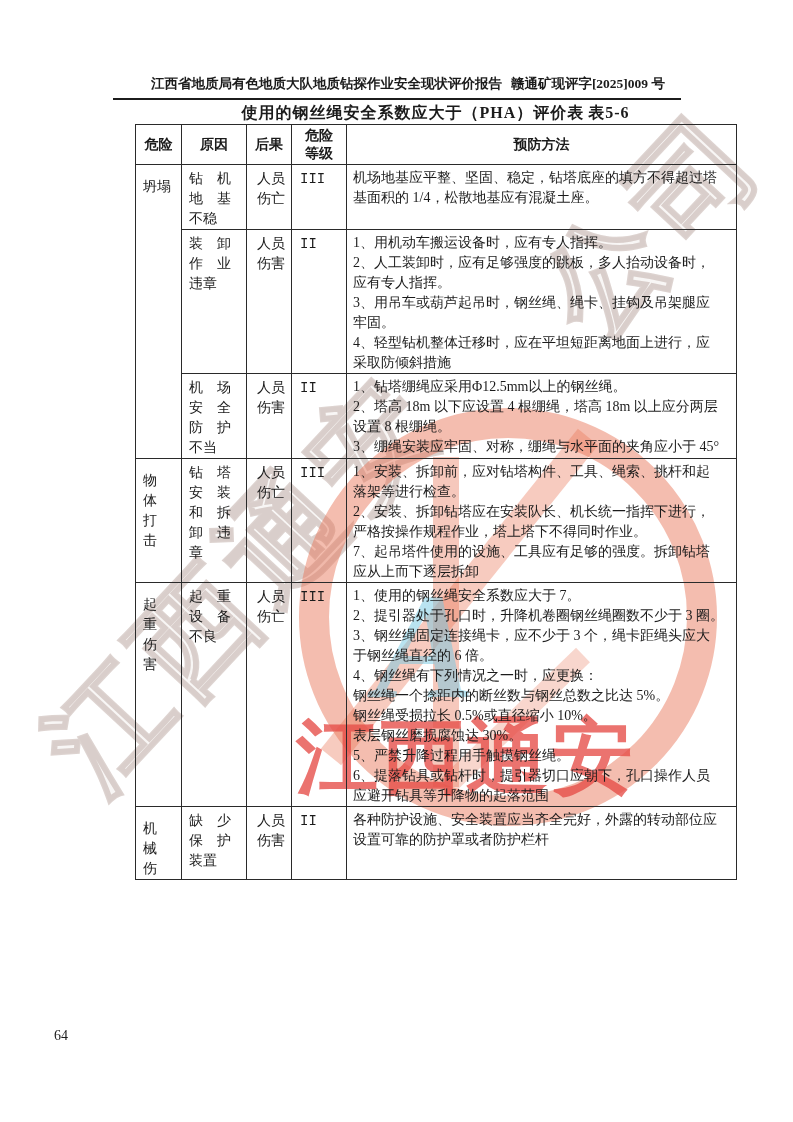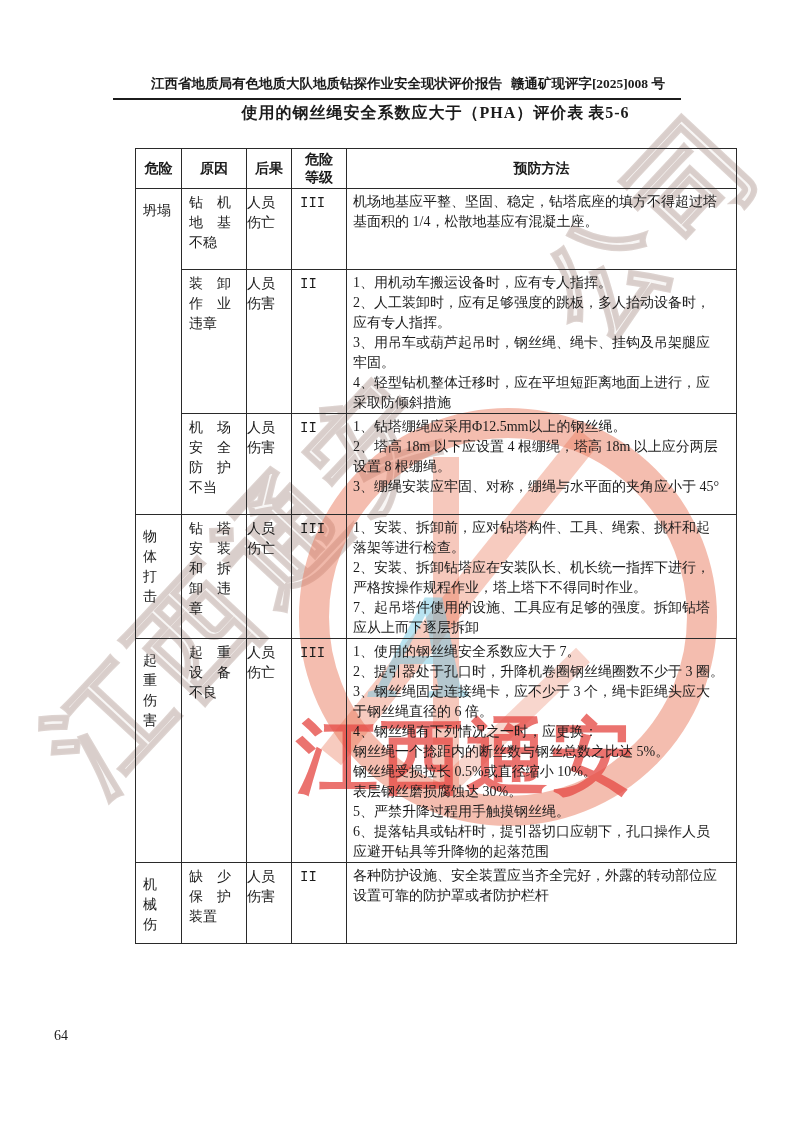--- a/index.html
+++ b/index.html
@@ -19,39 +19,39 @@
   .doc-header .hl { padding-left:38px; }
   .doc-header .hr { padding-right:16px; }
   
   .doc-title {
     position:absolute; top:103px; left:135px; width:601px; text-align:center;
     font-size:16px; font-weight:bold; z-index:2; letter-spacing:1px;
   }
   .doc-title .tno { margin-left:4px; }
   
   table.pha {
-    position:absolute; left:135px; top:148px; width:601px;
+    position:absolute; left:135px; top:124px; width:601px;
     border-collapse:collapse; table-layout:fixed; z-index:2;
     background:transparent;
   }
   table.pha th, table.pha td {
     border:1px solid #2a2a2a; vertical-align:top;
     font-size:14px; line-height:20px; white-space:pre-line;
     background:transparent;
   }
   table.pha th {
     font-weight:bold; text-align:center; vertical-align:middle;
     line-height:18px;
   }
   tr.hrow { height:40px; }
   tr.r1 { height:60px; } tr.r2 { height:141px; } tr.r3 { height:82px; }
   tr.r4 { height:120px; } tr.r5 { height:220px; } tr.r6 { height:73px; }
   td.hazard      { padding:12px 0 0 7px; }
-  td.cause       { padding:4px 2px 16px 7px; }
-  td.consequence { padding:4px 0 0 0; }
+  td.cause       { padding:4px 2px 0 7px; }
+  td.consequence { padding:4px 0 0 10px; }
   td.level       { padding:4px 0 0 8px;font-family:Liberation Mono, monospace; }
   td.prevention  { padding:3px 4px 0 6px; }
   
   .page-number {
     position:absolute; top:1028px; left:4px; width:100%;
     text-align:left; text-indent:50px; font-size:14px; z-index:2;
   }
   
   .wm { position:absolute; z-index:1; pointer-events:none; }
   .wm-stamp { left:283px; top:395px; width:450px; height:450px; }
@@ -85,21 +85,21 @@
       <line x1="48" y1="362" x2="305" y2="42" stroke="rgba(233,118,88,0.38)" stroke-width="26"></line>
       <line x1="163" y1="392" x2="300" y2="260" stroke="rgba(233,118,88,0.30)" stroke-width="20"></line>
       <text x="92" y="302" font-size="150" font-style="italic" font-weight="bold" fill="rgba(115,200,225,0.50)" font-family="Liberation Serif, serif">A</text>
     </svg>
   </div>
 
   <div class="wm wm-red-bottom">江西通安</div>
 
   <div class="doc-header">
     <span class="hl">江西省地质局有色地质大队地质钻探作业安全现状评价报告</span>
-    <span class="hr">赣通矿现评字[2025]008 号</span>
+    <span class="hr">赣通矿现评字[2025]009 号</span>
   </div>
 
   <div class="doc-title">
     <span>使用的钢丝绳安全系数应大于（PHA）评价表</span><span class="tno">表5-6</span>
   </div>
 
   <table class="pha">
     <colgroup>
       <col style="width:46px">
         <col style="width:65px">

